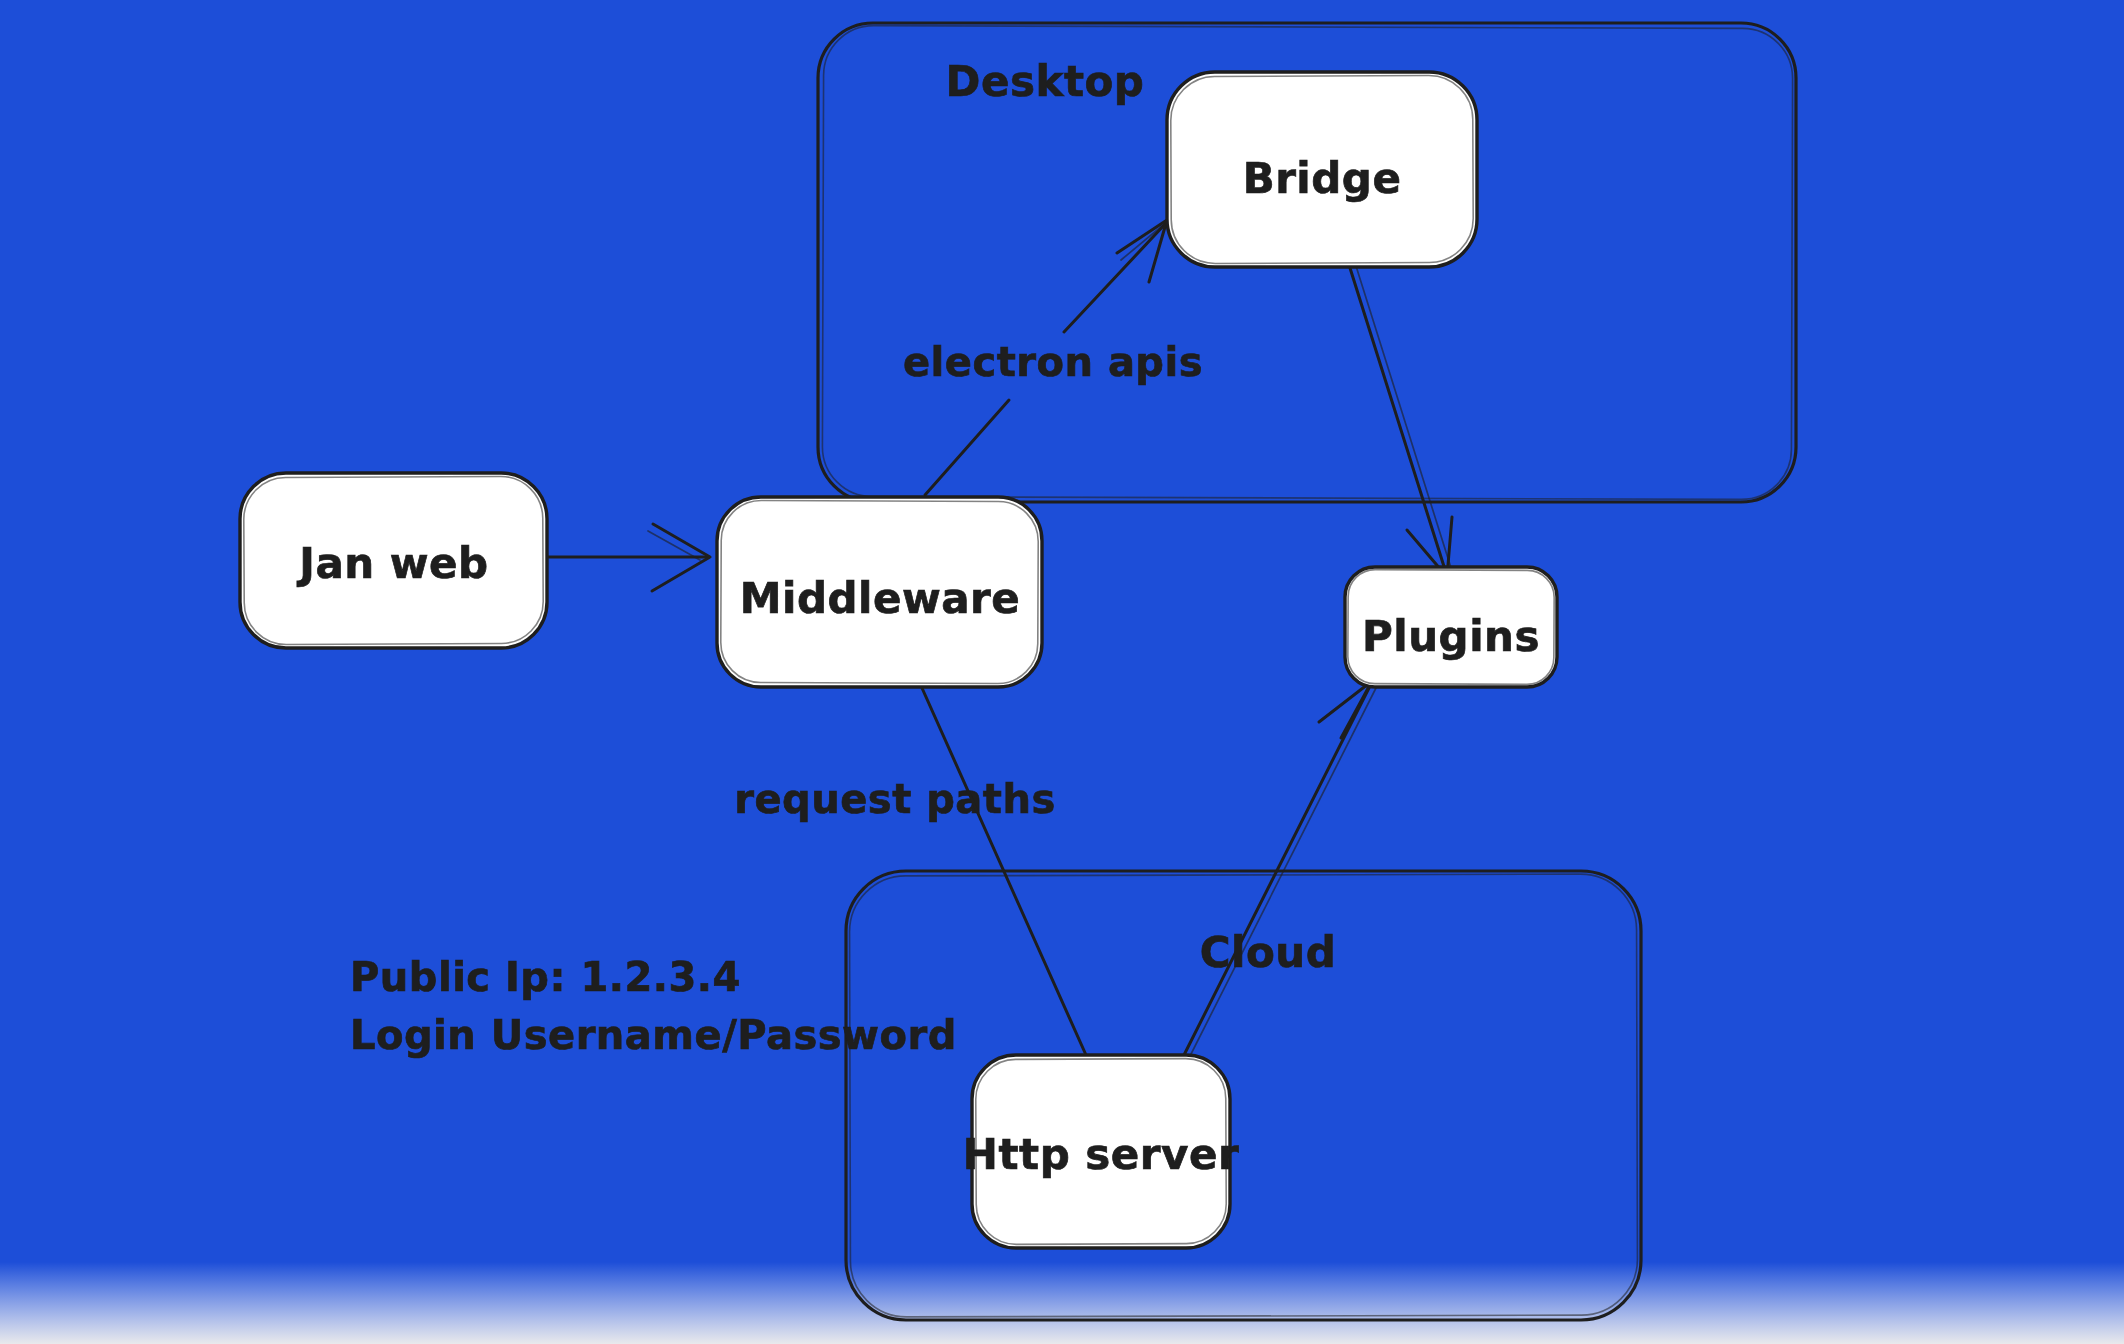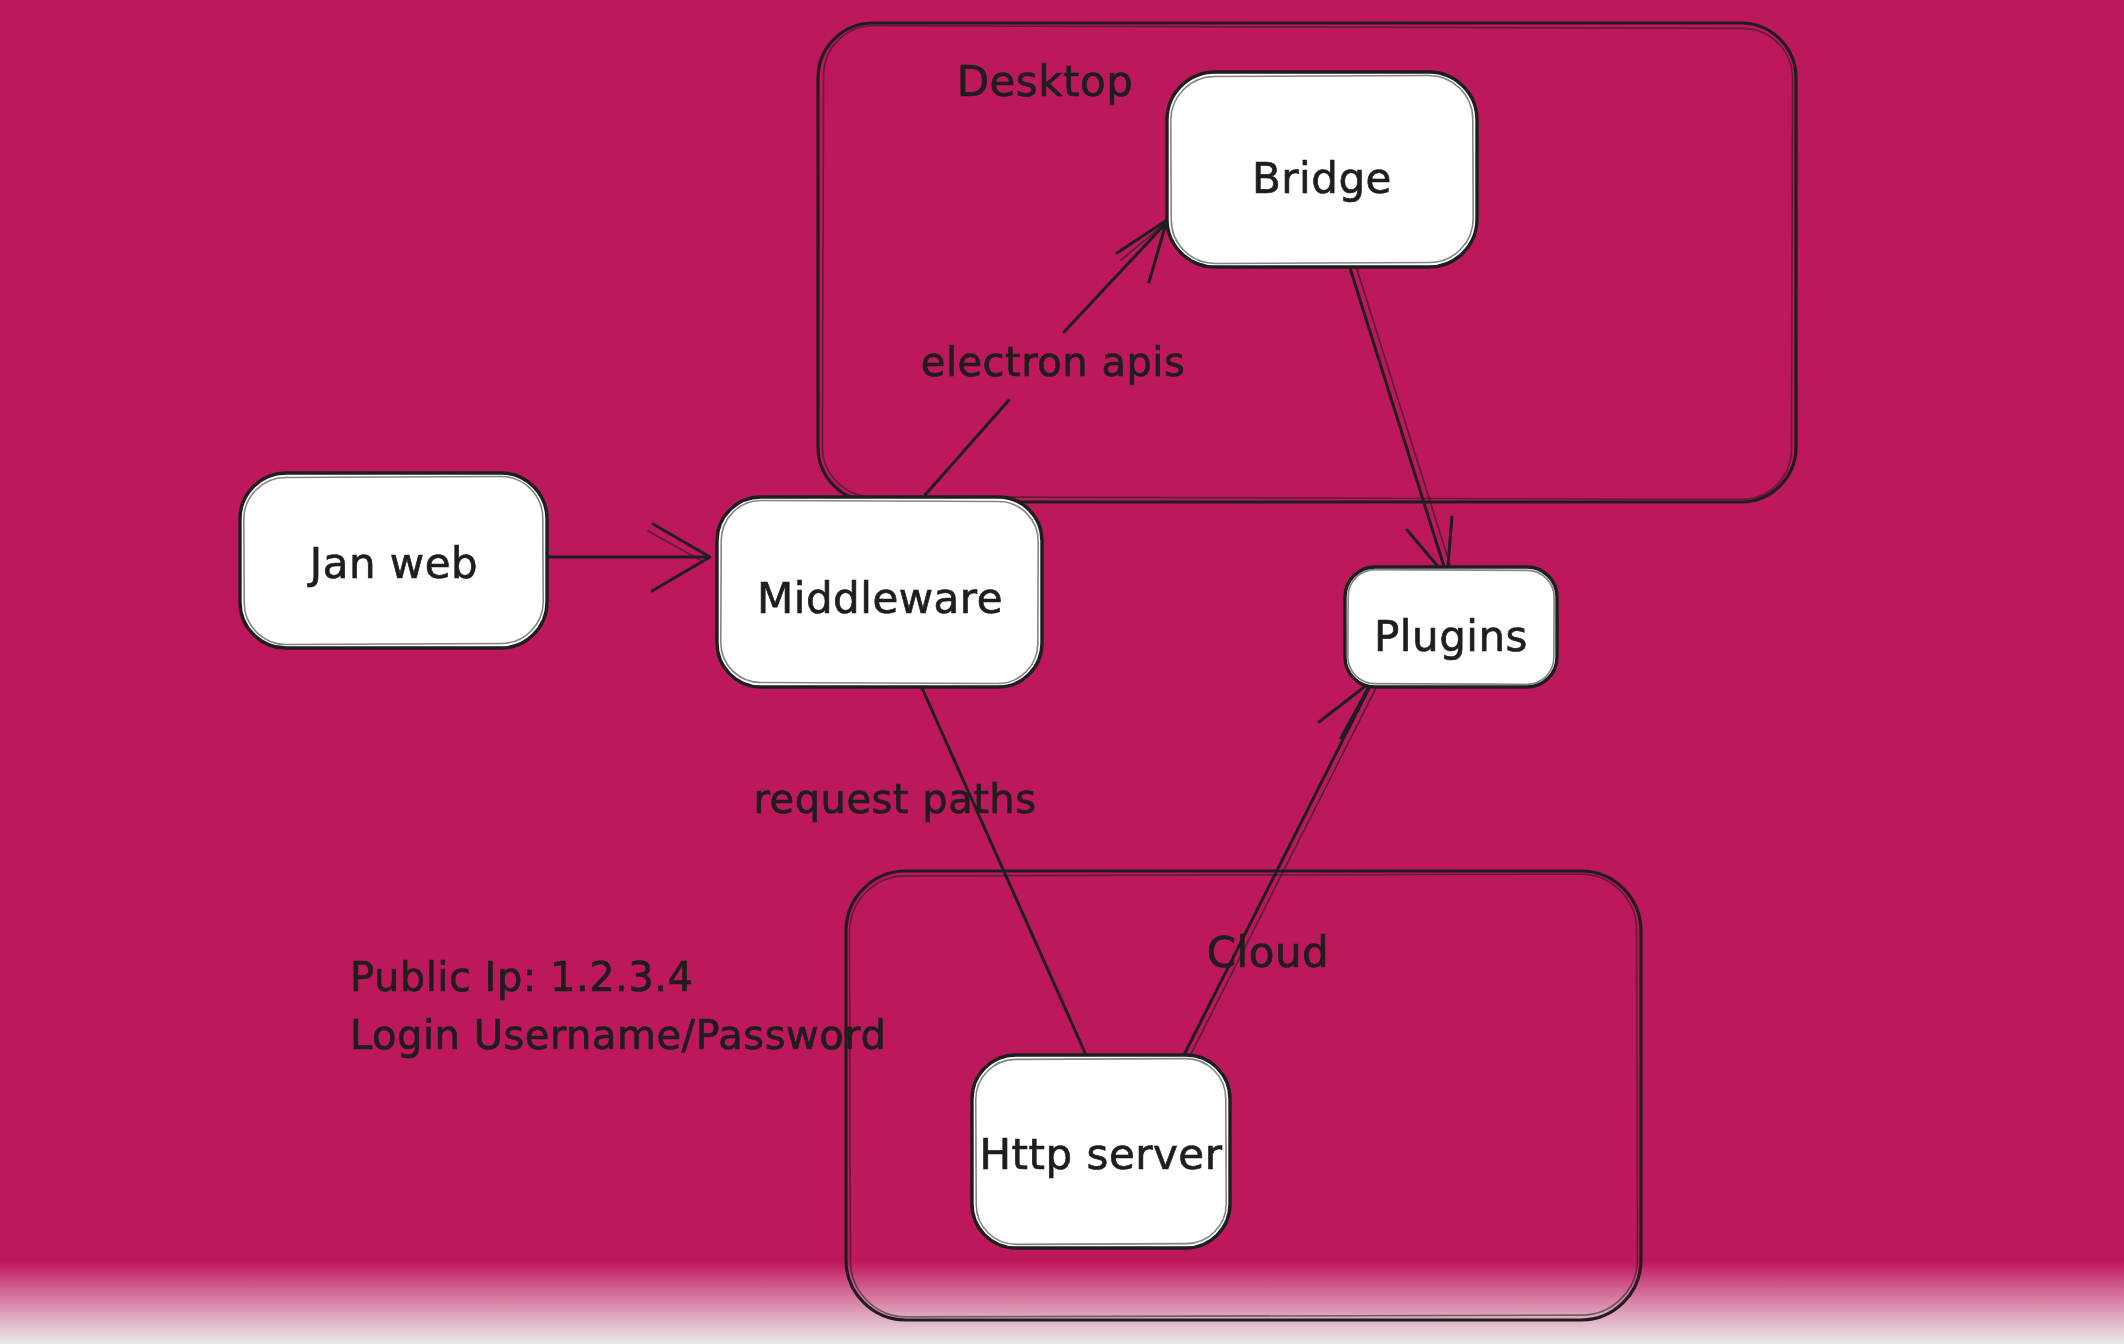--- a/index.html
+++ b/index.html
@@ -4,23 +4,24 @@
 <style>
   html, body {
     margin: 0;
     padding: 0;
     background: #ffffff;
   }
   .stage {
     position: relative;
     width: 2124px;
     height: 1344px;
-    background: #be185d;
+    background: #1d4ed8;
     overflow: hidden;
     font-family: "DejaVu Sans", sans-serif;
+    font-weight: bold;
   }
   svg { display: block; }
   .shape {
     fill: #ffffff;
     stroke: #1e1e1e;
     stroke-width: 3.4;
     stroke-linecap: round;
     stroke-linejoin: round;
   }
   .container-shape {

